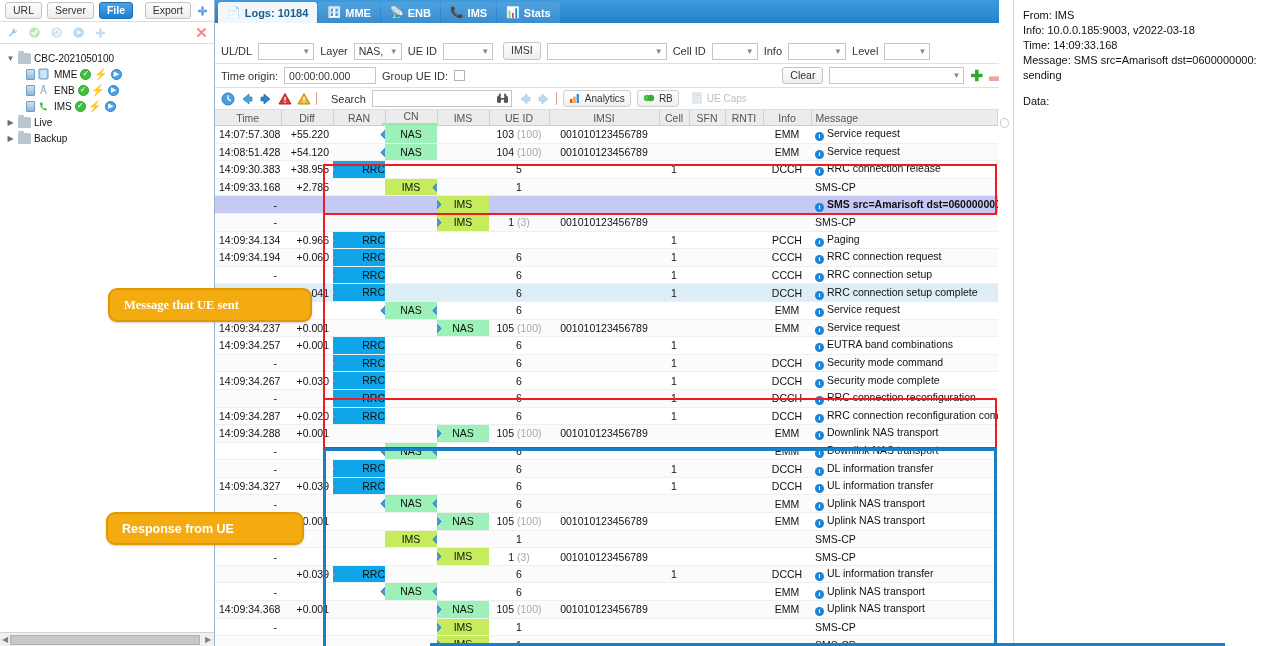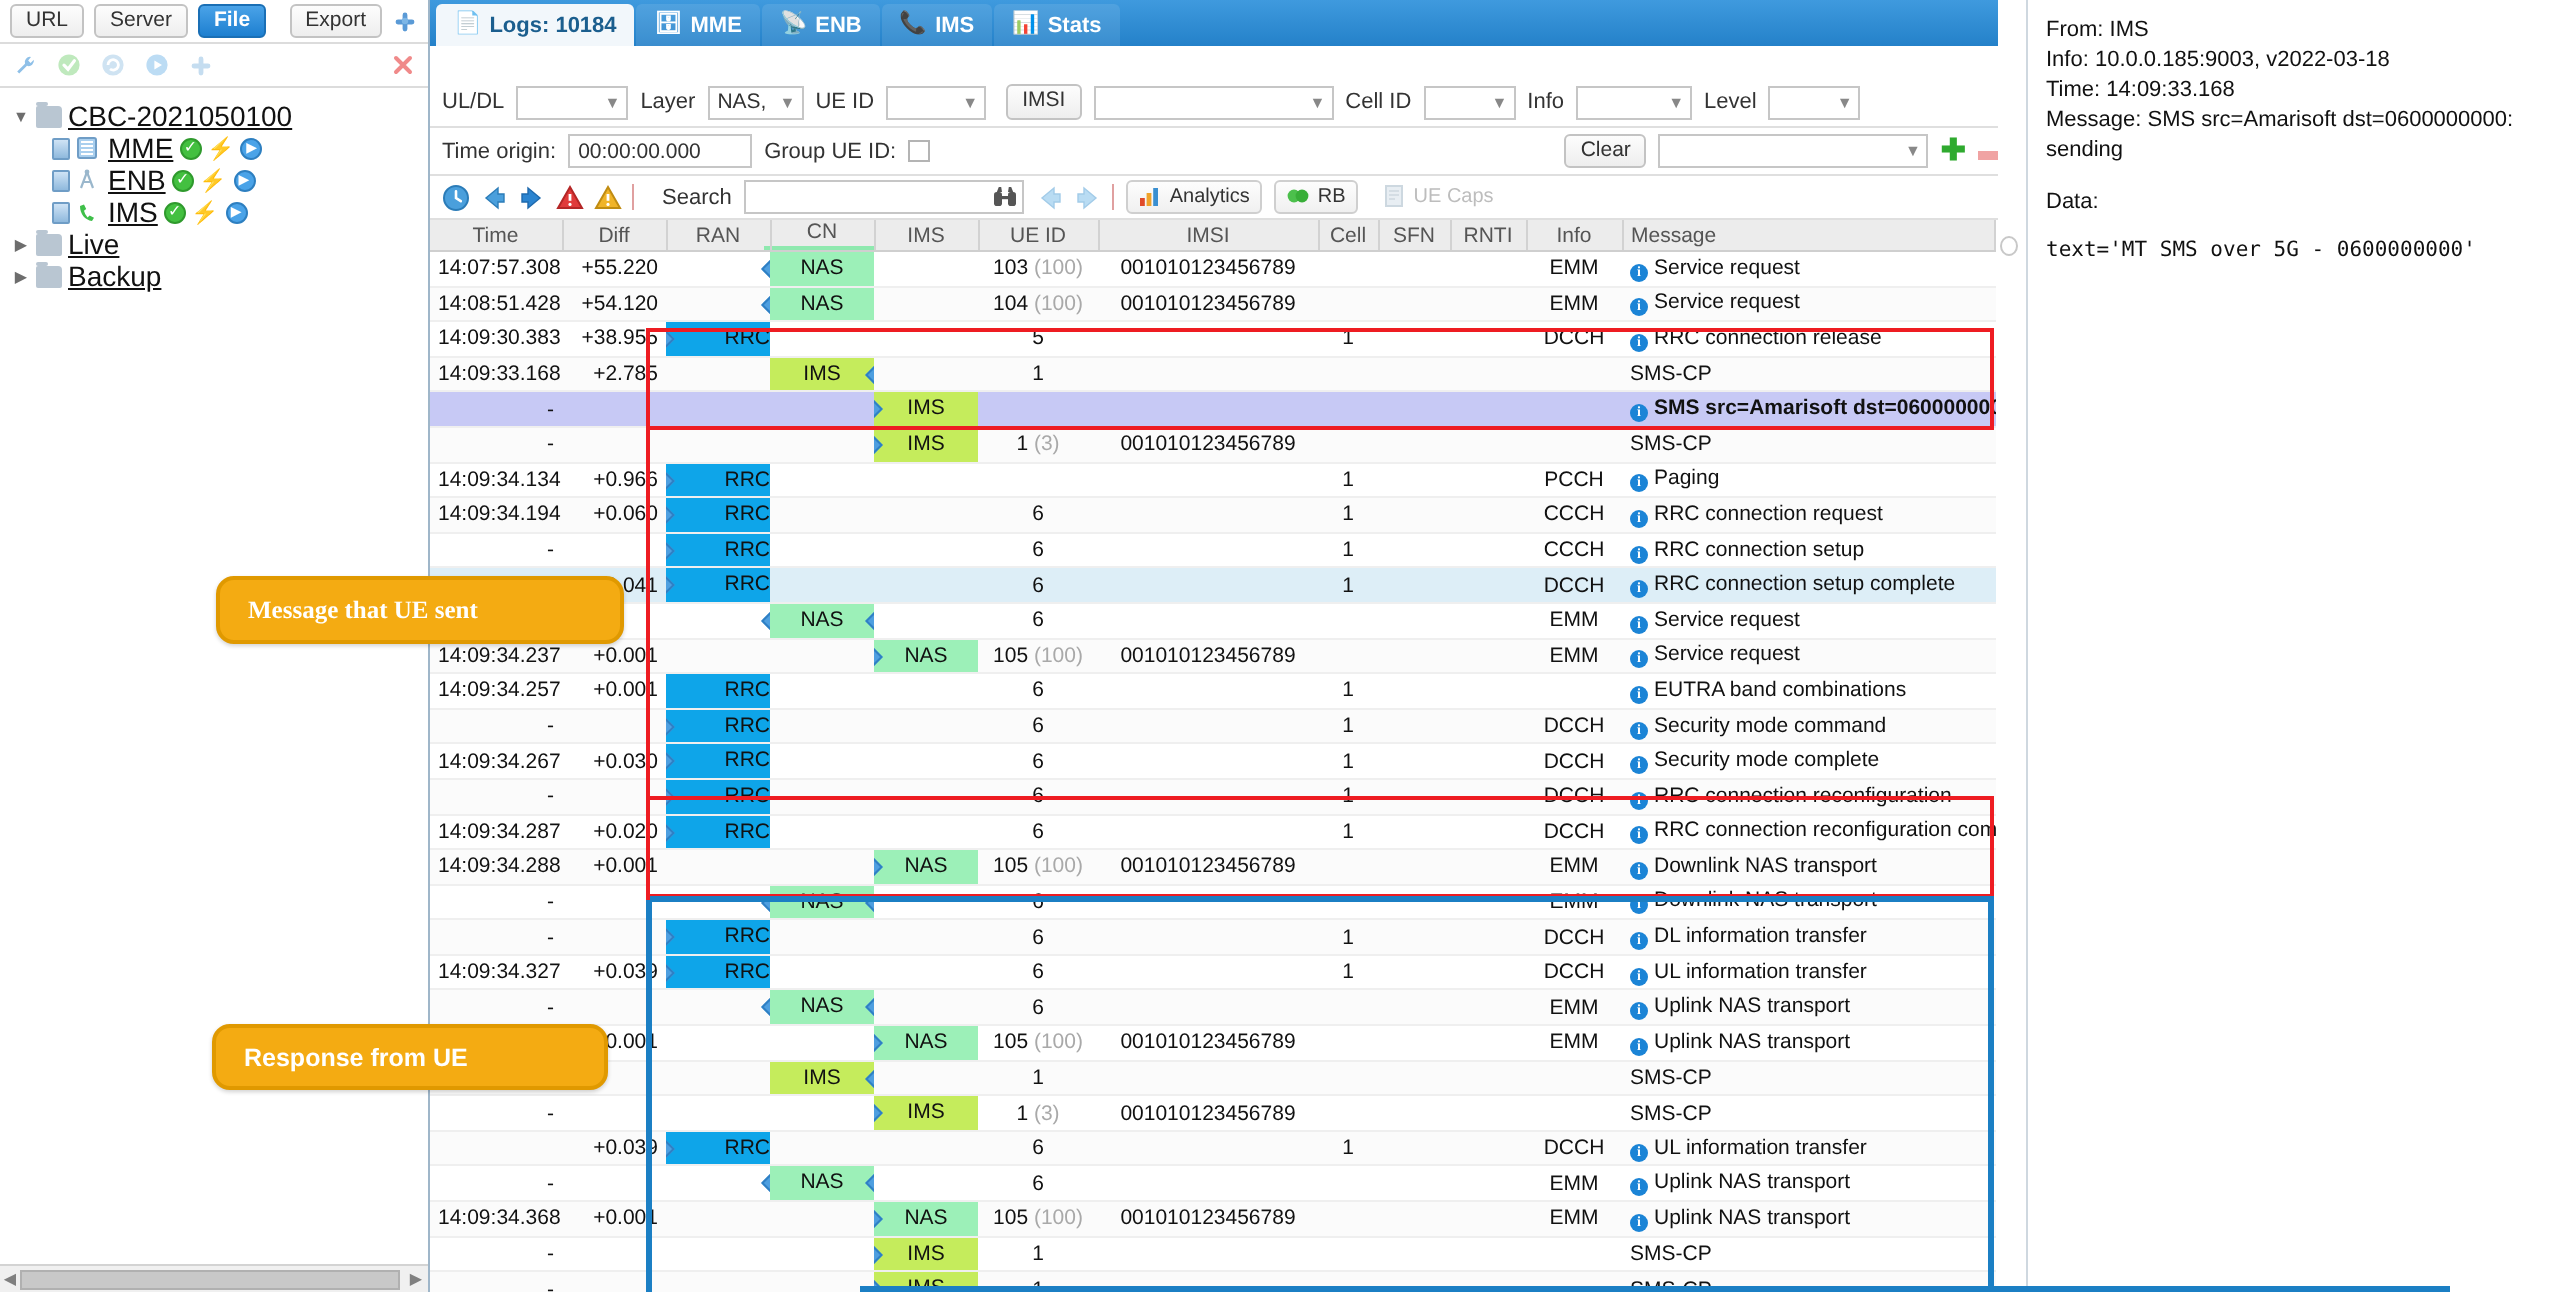--- a/index.html
+++ b/index.html
@@ -55,21 +55,21 @@
   }
   .ico { width: 13px; height: 13px; display:inline-block; position: relative; }
   .ico svg { display:block; }
   .tree { padding: 6px 0 0 4px; font-size: 11px; }
   .tree-row { display: flex; align-items: center; gap: 3px; height: 16px; padding-left: 2px; white-space: nowrap;}
   .tree-row.child { padding-left: 22px; }
   .arrow { width: 9px; color: #6d6d6d; font-size: 8px; text-align:center; }
   .folder { width: 13px; height: 11px; background: #b9c6d2; border-radius: 1px 2px 1px 1px; position: relative; }
   .folder::before { content:""; position:absolute; left:0; top:-2px; width:6px; height:2px; background:#b9c6d2; border-radius:1px;}
   .db-ico { width: 9px; height: 11px; background: linear-gradient(#cfe3f5,#8fb9dd); border: 1px solid #6f9dc6; border-radius: 1px; }
-  .lbl { font-size: 14px; color: #111; text-decoration: underline; }
+  .lbl { font-size: 10px; color: #111; }
   .dot-ok { width:11px;height:11px;border-radius:50%;background:#43c040;border:1px solid #2f9a2d; display:flex;align-items:center;justify-content:center;color:#fff;font-size:8px;line-height:1;}
   .bolt { color: #33c533; font-weight: bold; font-size: 11px; }
   .play { width:11px;height:11px;border-radius:50%;background:#4aa3e8;border:1px solid #2d7fc0;display:flex;align-items:center;justify-content:center;color:#fff;font-size:7px;}
   .left-hscroll {
     position: absolute; bottom: 0; left: 0; width: 214px; height: 14px;
     background: #f0f0f0; border-top: 1px solid #d3d3d3;
     display: flex; align-items: center;
   }
   .left-hscroll .thumb { position:absolute; left: 10px; top:2px; width: 190px; height:10px; background:#c8c8c8; border:1px solid #b0b0b0;}
   .left-hscroll .ar { width:10px; text-align:center; color:#808080; font-size:8px; z-index:2;}
@@ -1172,18 +1172,17 @@
 
   <div id="right-panel">
     <div class="detail">
       <div>From: IMS</div>
       <div>Info: 10.0.0.185:9003, v2022-03-18</div>
       <div>Time: 14:09:33.168</div>
       <div>Message: SMS src=Amarisoft dst=0600000000: sending</div>
       <div style="height:11px"></div>
       <div>Data:</div>
       <div style="height:9px"></div>
-      <div class="mono">text='MT SMS over 5G - 0600000000'</div>
     </div>
 
   </div>
 
 </div>
 
 </body></html>

